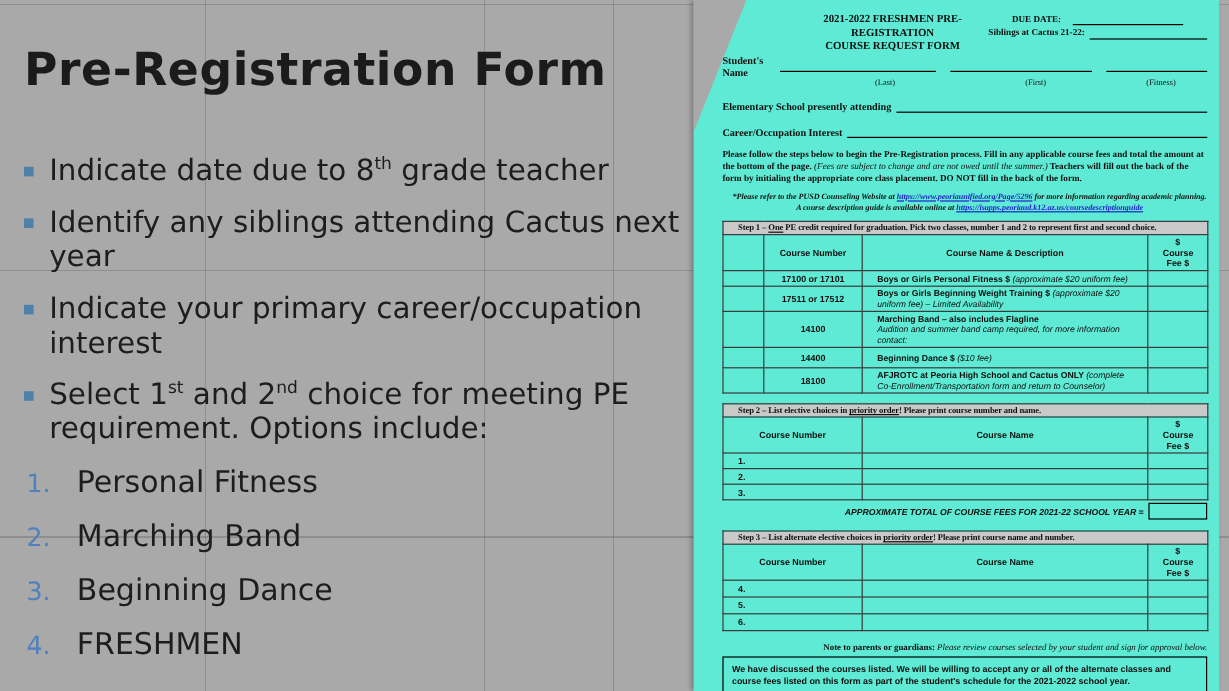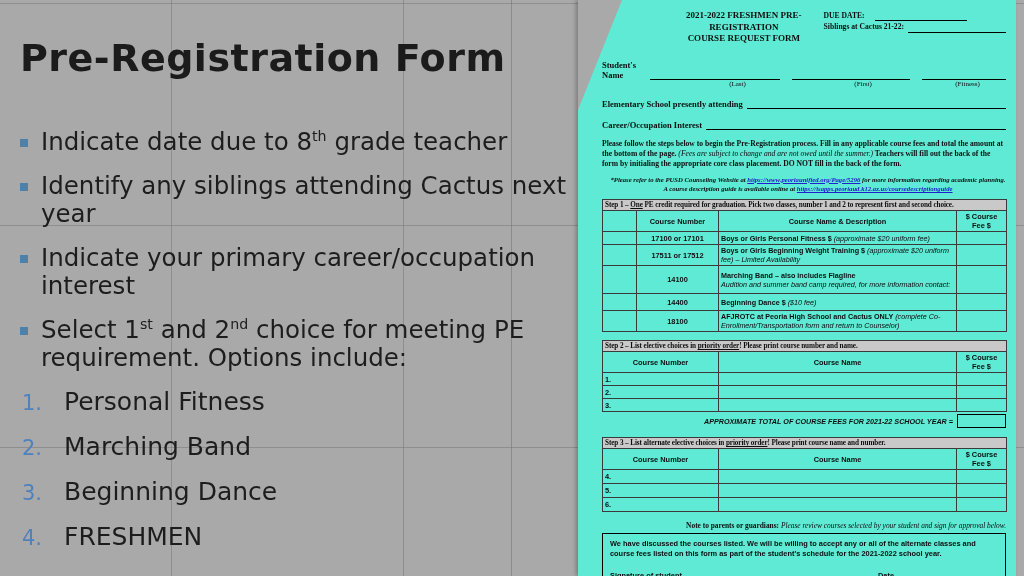--- a/index.html
+++ b/index.html
@@ -26,45 +26,45 @@
   .nnum{color:#4f81bd;flex:0 0 42px;font-size:21px;}
 
   
   .paper{position:absolute;left:578px;top:0;width:438px;height:576px;background:#5eead4;color:#0e0e0e;box-shadow:-2px 0 4px rgba(0,0,0,.28);}
   .wedge{position:absolute;left:0;top:0;width:44px;height:110px;background:#a9a9a9;clip-path:polygon(0 0,100% 0,0 100%);}
   .fcontent{position:absolute;left:24px;top:10px;width:404px;}
   .ln{display:inline-block;border-bottom:1px solid #000;height:8px;vertical-align:bottom;}
 
   .fhead{display:flex;font-family:"Liberation Serif",serif;}
   .ftitle{margin-left:62px;width:216px;text-align:center;font-weight:bold;font-size:9px;line-height:1.3;}
-  .fdue{margin-left:auto;font-size:7.6px;font-weight:bold;line-height:1.5;white-space:nowrap;}
+  .fdue{margin-left:auto;font-size:7.6px;font-weight:bold;line-height:1.5;white-space:nowrap;text-align:center;}
   .fdue .ln{width:92px;margin-left:10px;}
   .fdue .ln2{width:98px;margin-left:4px;}
 
-  .nrow{display:flex;align-items:flex-end;margin-top:15px;font-family:"Liberation Serif",serif;font-weight:bold;font-size:8.5px;}
+  .nrow{display:flex;align-items:center;margin-top:0;font-family:"Liberation Serif",serif;font-weight:bold;font-size:8.5px;}
   .seg{flex:none;border-bottom:1px solid #000;height:9px;}
   .seg.s1{width:130px;margin-left:6px;}
   .seg.s2{width:118px;margin-left:12px;}
   .seg.s3{width:84px;margin-left:12px;}
   .nsub{display:flex;font-family:"Liberation Serif",serif;font-size:7px;}
   .nsub .sub{text-align:center;}
   .nsub .sub.s1{margin-left:76px;width:130px;}
   .nsub .sub.s2{margin-left:12px;width:118px;}
   .nsub .sub.s3{margin-left:12px;width:84px;}
 
   .frow{display:flex;align-items:flex-end;margin-top:11px;font-family:"Liberation Serif",serif;font-weight:bold;font-size:8.5px;}
   .frow .ln{flex:1 1 auto;margin-left:4px;}
 
   .intro{font-family:"Liberation Serif",serif;font-weight:bold;font-size:7.6px;line-height:1.3;margin:9px 0 0 0;}
   .intro i{font-weight:normal;}
   .refnote{font-family:"Liberation Serif",serif;font-style:italic;font-weight:bold;font-size:6.7px;line-height:1.4;margin:6px 0 0 8px;text-align:center;}
   .refnote a{color:#2222cc;text-decoration:underline;}
 
   table.ftab{border-collapse:collapse;width:100%;font-family:"Liberation Sans",sans-serif;table-layout:fixed;}
-  table.ftab td{border:1px solid #3a3a3a;padding:1px 2px;overflow:hidden;}
+  table.ftab td{border:1px solid #3a3a3a;padding:1px 12px;overflow:hidden;}
   tr.stepbar td{background:#c9c9c9;font-family:"Liberation Serif",serif;font-weight:bold;font-size:7.2px;white-space:nowrap;letter-spacing:-.1px;}
   tr.thead td{font-size:7.4px;font-weight:bold;text-align:center;}
   td.cnum{text-align:center;font-size:7.4px;font-weight:bold;vertical-align:middle;}
   td.cname{font-size:7.2px;line-height:1.25;vertical-align:middle;}
   td.cname i{font-weight:normal;font-style:italic;}
   td.rlab{font-size:7.4px;font-weight:bold;vertical-align:middle;}
   .t1{margin-top:6px;}
   .t2{margin-top:8px;}
   .t3{margin-top:9px;}
   .totalrow{display:flex;align-items:center;justify-content:flex-end;margin-top:2px;}

